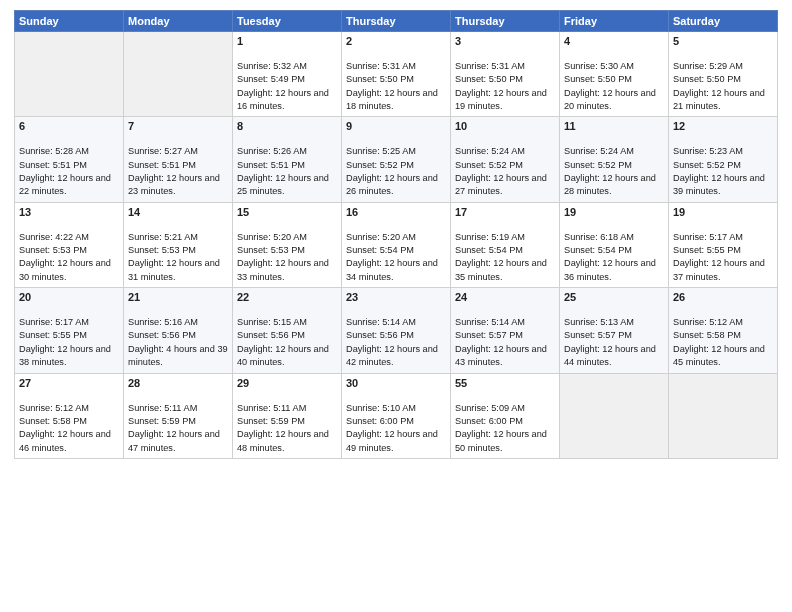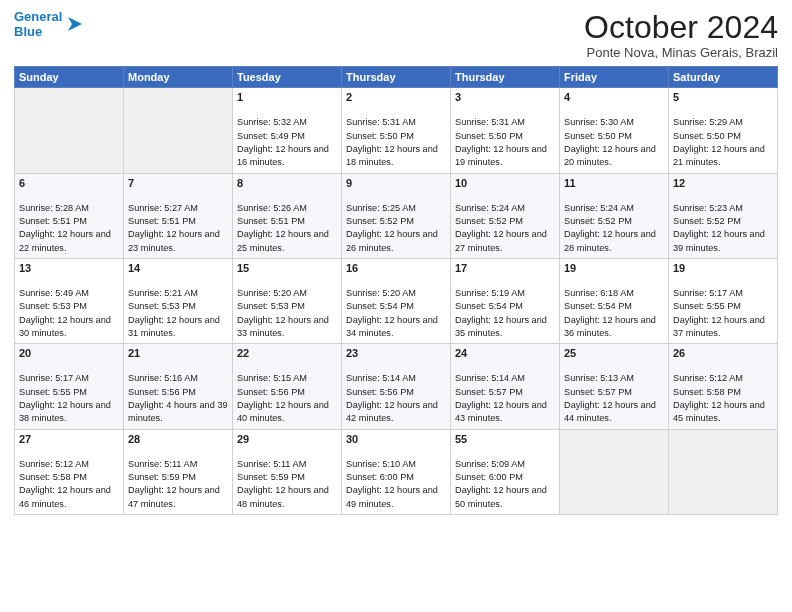--- a/index.html
+++ b/index.html
@@ -90,37 +90,20 @@
       margin-top: 13px;
     }
     .empty-cell {
       background: #f0f0f0 !important;
     }
   </style>
 </head>
 <body>
 
 <div class="container">
-  <div class="header">
-    <div class="logo">
-      <div>
-        <div class="logo-text">
-          <span>General</span><br>
-          <span style="color:#1a7abf;">Blue</span>
-        </div>
-      </div>
-      <svg class="logo-arrow" viewBox="0 0 22 22">
-        <polygon points="4,4 18,11 4,18 8,11" fill="#1a7abf"></polygon>
-      </svg>
-    </div>
-    <div class="title-block">
-      <div class="month-title">October 2024</div>
-      <div class="subtitle">Ponte Nova, Minas Gerais, Brazil</div>
-    </div>
-  </div>
 
   <table>
     <thead>
       <tr>
       <th>Sunday</th>
           <th>Monday</th>
           <th>Tuesday</th>
           <th>Thursday</th>
           <th>Thursday</th>
           <th>Friday</th>
@@ -178,21 +161,21 @@
             <div class="cell-info"><span>Sunrise: 5:24 AM</span><br><span>Sunset: 5:52 PM</span><br><span>Daylight: 12 hours and 28 minutes.</span></div>
           </td>
           <td>
             <span class="day-num">12</span>
             <div class="cell-info"><span>Sunrise: 5:23 AM</span><br><span>Sunset: 5:52 PM</span><br><span>Daylight: 12 hours and 39 minutes.</span></div>
           </td>
         </tr>
         <tr>
           <td>
             <span class="day-num">13</span>
-            <div class="cell-info"><span>Sunrise: 5:49 AM</span><br><span>Sunset: 5:53 PM</span><br><span>Daylight: 12 hours and 30 minutes.</span></div>
+            <div class="cell-info"><span>Sunrise: 4:22 AM</span><br><span>Sunset: 5:53 PM</span><br><span>Daylight: 12 hours and 30 minutes.</span></div>
           </td>
           <td>
             <span class="day-num">14</span>
             <div class="cell-info"><span>Sunrise: 5:21 AM</span><br><span>Sunset: 5:53 PM</span><br><span>Daylight: 12 hours and 31 minutes.</span></div>
           </td>
           <td>
             <span class="day-num">15</span>
             <div class="cell-info"><span>Sunrise: 5:20 AM</span><br><span>Sunset: 5:53 PM</span><br><span>Daylight: 12 hours and 33 minutes.</span></div>
           </td>
           <td>

